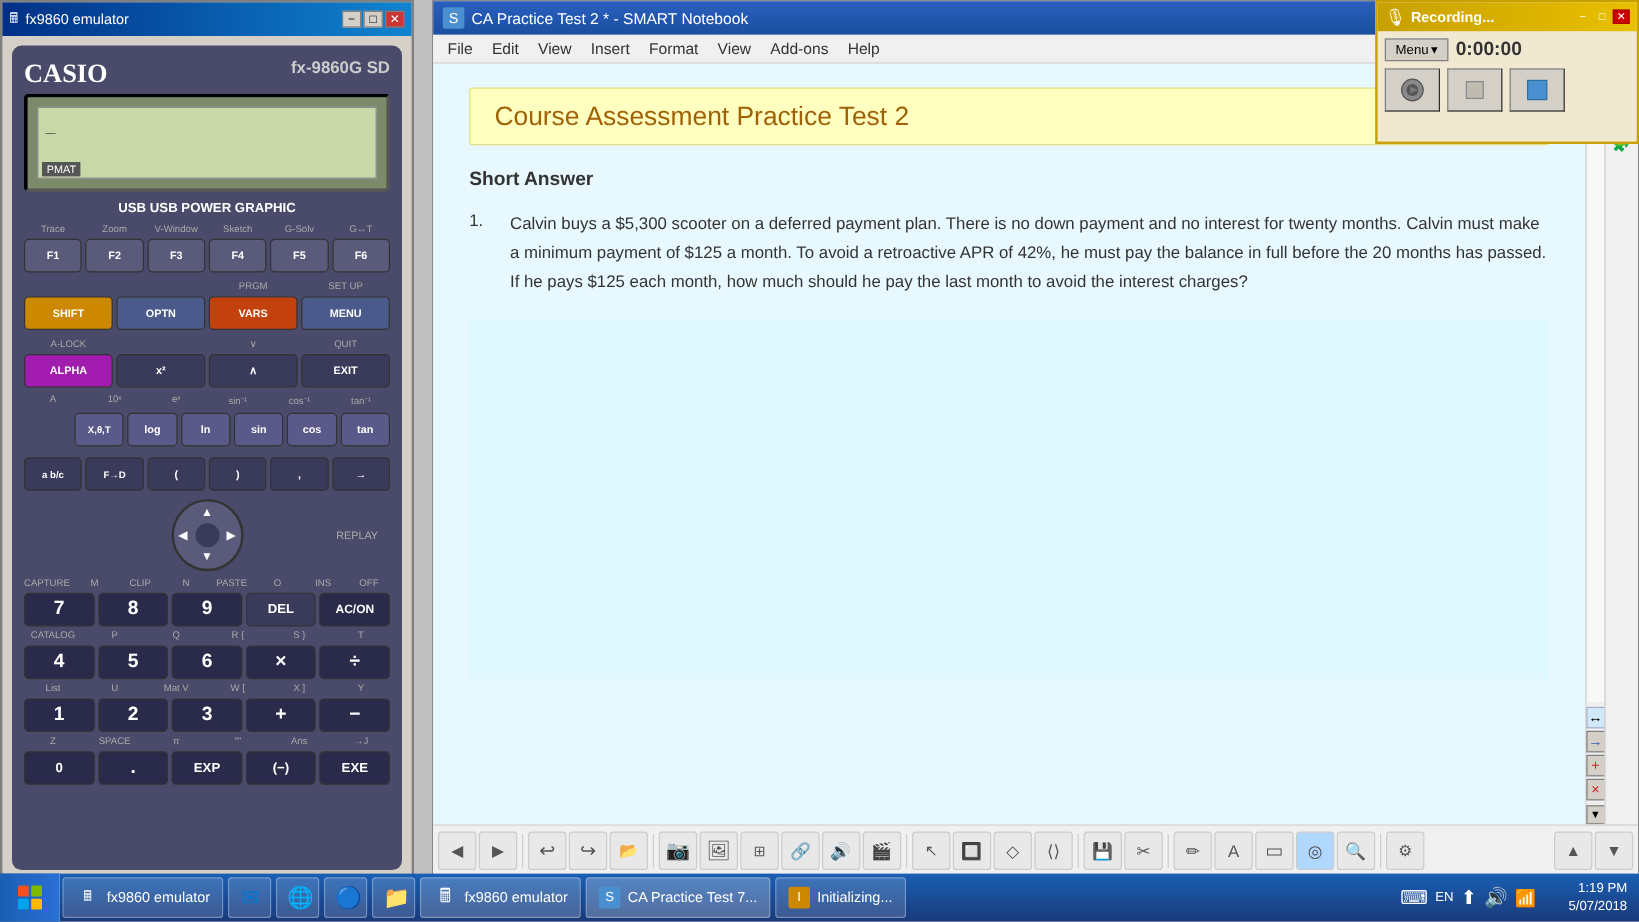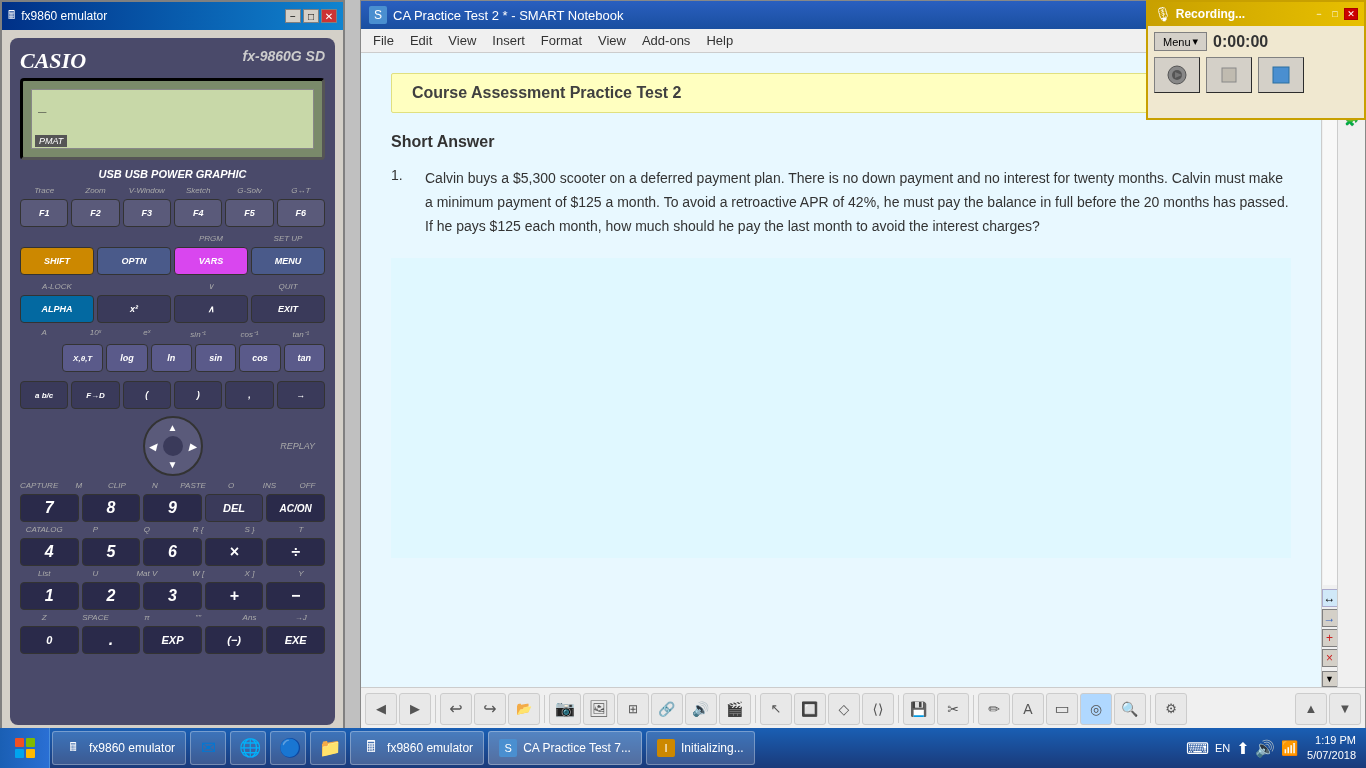--- a/index.html
+++ b/index.html
@@ -22,38 +22,37 @@
       gap: 6px; cursor: pointer; color: white; font-size: 12px;
     }
     .taskbar-item.active { background: rgba(255,255,255,0.25); }
     .taskbar-icon-box {
       width: 20px; height: 20px; display: flex; align-items: center; justify-content: center;
     }
     .taskbar-right {
       margin-left: auto; display: flex; align-items: center; gap: 8px; padding-right: 10px; color: white;
     }
     .system-tray { display: flex; align-items: center; gap: 6px; font-size: 11px; }
-    .clock { text-align: right; font-size: 11px; line-height: 1.4; }
+    .clock { text-align: right; font-size: 11px; line-height: 1.4; margin-left: 19px; }
 
     
     #calc-window {
       position: absolute; left: 0; top: 0; width: 345px; height: 735px;
       background: #d4d0c8; border: 2px solid #808080;
     }
     .calc-titlebar {
       height: 28px; background: linear-gradient(to right, #003087, #1084d0);
       display: flex; align-items: center; padding: 0 6px; color: white; font-size: 12px;
     }
     .calc-titlebar-title { flex: 1; font-size: 12px; }
     .calc-titlebar-btn { width: 16px; height: 14px; background: #d4d0c8; border: 1px solid #808080; display: flex; align-items: center; justify-content: center; font-size: 10px; cursor: pointer; margin-left: 2px; color: black; }
 
     .calc-body {
       background: #4a4a6a; margin: 8px; padding: 10px; border-radius: 8px;
       height: calc(100% - 44px);
-      font-style: italic;
     }
     .calc-brand-area {
       display: flex; justify-content: space-between; align-items: flex-start; margin-bottom: 4px;
     }
     .calc-brand { color: white; font-size: 22px; font-weight: bold; font-family: serif; }
     .calc-model { color: #ccc; font-size: 14px; font-weight: bold; }
 
     .calc-screen-area {
       background: #7a8a6a; border: 3px inset #555; border-radius: 4px; padding: 8px;
       margin-bottom: 8px; min-height: 80px; position: relative;
@@ -79,23 +78,23 @@
 
     .calc-key {
       flex: 1; height: 28px; border-radius: 4px; border: 1px solid #333;
       font-size: 9px; cursor: pointer; display: flex; align-items: center; justify-content: center;
       color: white; font-weight: bold; background: #3a3a5a;
       position: relative;
     }
     .calc-key.fn { background: #5a5a7a; }
     .calc-key.shift-key { background: #cc8800; color: white; }
     .calc-key.optn-key { background: #4a5a8a; }
-    .calc-key.vars-key { background: #d946ef; }
+    .calc-key.vars-key { background: #c2410c; }
     .calc-key.menu-key { background: #4a5a8a; }
-    .calc-key.alpha-key { background: #0369a1; color: white; }
+    .calc-key.alpha-key { background: #a21caf; color: white; }
     .calc-key.x2-key { background: #3a3a5a; }
     .calc-key.arrow-key { background: #3a3a5a; }
     .calc-key.exit-key { background: #3a3a5a; }
     .calc-key.special { background: #5a5a8a; }
     .calc-key.num { background: #2a2a4a; }
     .calc-key.del-key { background: #3a3a5a; }
     .calc-key.ac-key { background: #2a2a4a; }
     .calc-key.exe-key { background: #2a2a4a; }
     .calc-key.zero { background: #2a2a4a; font-size: 11px; }
 
@@ -146,21 +145,21 @@
     }
     .nb-page {
       flex: 1; background: #e8f8ff; overflow-y: auto; padding: 20px 30px;
       position: relative;
     }
     .page-title-banner {
       background: #ffffc0; border: 1px solid #e0e080; padding: 10px 20px;
       margin-bottom: 20px; border-radius: 2px;
     }
     .page-title-text {
-      font-size: 16px; font-weight: bold; color: #404040;
+      font-size: 22px; font-weight: normal; color: #a16207;
     }
     .section-heading {
       font-size: 16px; font-weight: bold; color: #333; margin-bottom: 16px;
     }
     .question-text {
       font-size: 14px; color: #333; line-height: 1.7;
     }
     .question-area {
       display: flex; gap: 10px; margin-bottom: 20px;
     }

